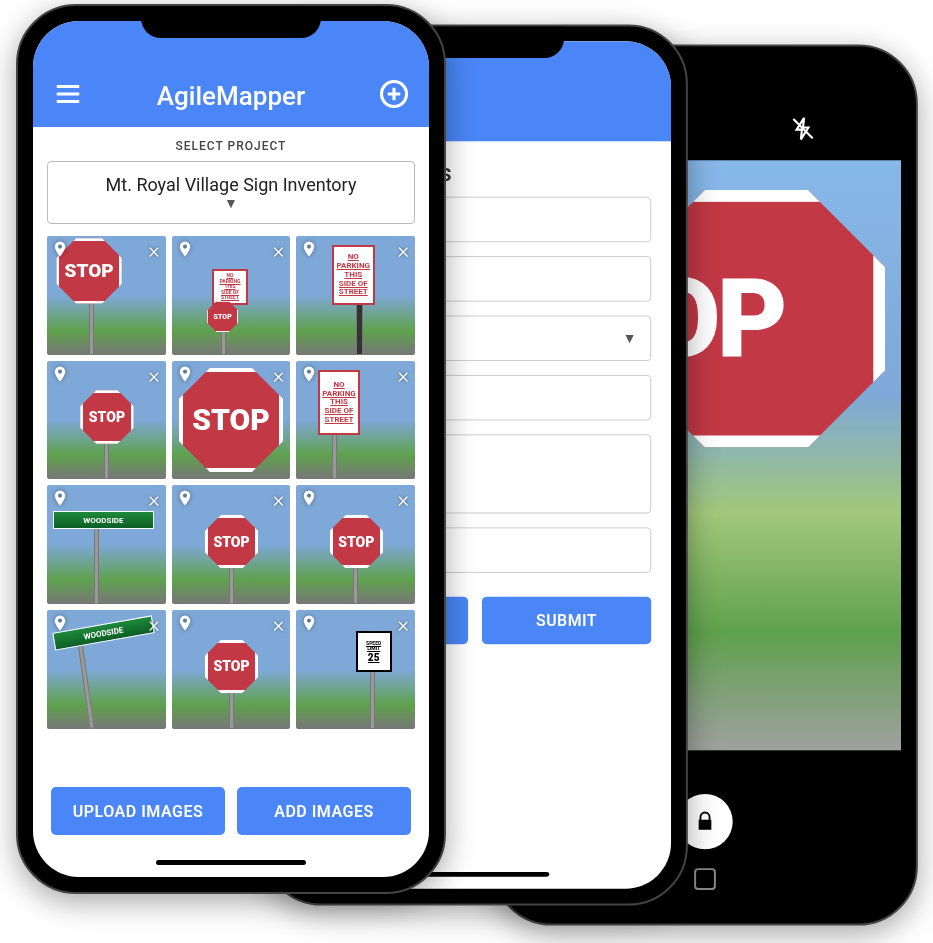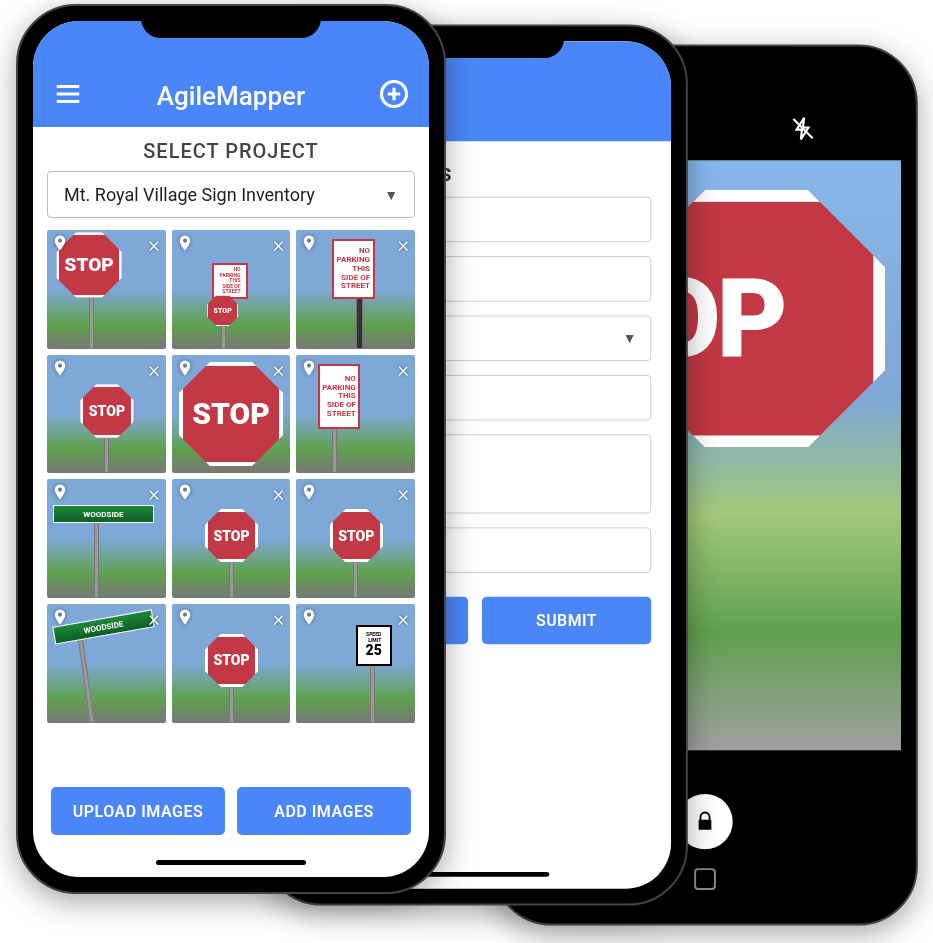--- a/index.html
+++ b/index.html
@@ -197,36 +197,37 @@
     align-items:center;
     justify-content:space-between;
     text-align:right;
   }
   .app-title {
     font-size: 26px;
     font-weight: 500;
   }
   .select-label {
     text-align:center;
-    font-size: 20px;
+    font-size: 12px;
     letter-spacing: 1px;
     color: #444;
     padding: 12px 0 8px;
     font-weight: 500;
   }
   .select-box {
     margin: 0 14px 12px;
     border: 1px solid #bbb;
     border-radius: 4px;
     padding: 12px 16px;
     display:flex;
     align-items:center;
     justify-content:space-between;
     font-size: 18px;
     color:#222;
+    flex-direction:column;
   }
   .grid {
     display:grid;
     grid-template-columns: repeat(3, 1fr);
     gap: 6px;
     padding: 0 14px;
   }
   .thumb {
     position:relative;
     aspect-ratio: 1/1;
@@ -265,24 +266,24 @@
   .mini-stop.xs { width:26%; height:26%; left:30%; top:55%; font-size:7px; border-width:1px;}
   .mini-stop.s  { width:45%; height:45%; left:28%; top:25%; font-size:14px;}
   .mini-stop.lg { width:88%; height:88%; left:6%; top:6%; font-size:30px; border-width:4px;}
   .mini-rect {
     position:absolute;
     background:#fff;
     border:2px solid #c23845;
     color:#c23845;
     font-weight:700;
     font-size:8px;
-    text-align:right;
+    text-align:center;
     line-height:1.1;
     padding:16px;
-    display:flex;align-items:center;justify-content:center;
+    display:flex;align-items:center;justify-content:center;text-decoration:underline;
   }
   .street-sign {
     position:absolute;
     top: 22%; left:5%;
     width:85%; height:18px;
     background: linear-gradient(#1e8a3a,#0c5e24);
     border:1px solid #fff;
     color:#fff;
     font-size:8px;
     font-weight:700;
@@ -486,21 +487,21 @@
           <div class="mini-stop s">STOP</div>
         </div>
         <div class="thumb">
           <span class="thumb-pin"><svg viewBox="0 0 24 24" fill="#fff">
               <path d="M12 2a7 7 0 00-7 7c0 5 7 13 7 13s7-8 7-13a7 7 0 00-7-7zm0 9.5A2.5 2.5 0 1112 6a2.5 2.5 0 010 5.5z"></path>
             </svg></span>
           <span class="thumb-x">×</span>
           <div class="pole" style="left:62%;top:45%;height:55%"></div>
           <div class="mini-rect" style="left:50%;top:18%;width:30%;height:34%;color:#000;border-color:#000;font-size:7px;flex-direction:column">
             <span style="font-size:5px">SPEED<br>LIMIT</span>
-            <span style="font-size:14px;font-weight:900">25</span>
+            <span style="font-size:10px;font-weight:900">25</span>
           </div>
         </div>
       </div>
     <div class="bottom-actions">
       <div class="btn">UPLOAD IMAGES</div>
       <div class="btn">ADD IMAGES</div>
     </div>
   </div>
   <div class="home-indicator"></div>
 </div>

